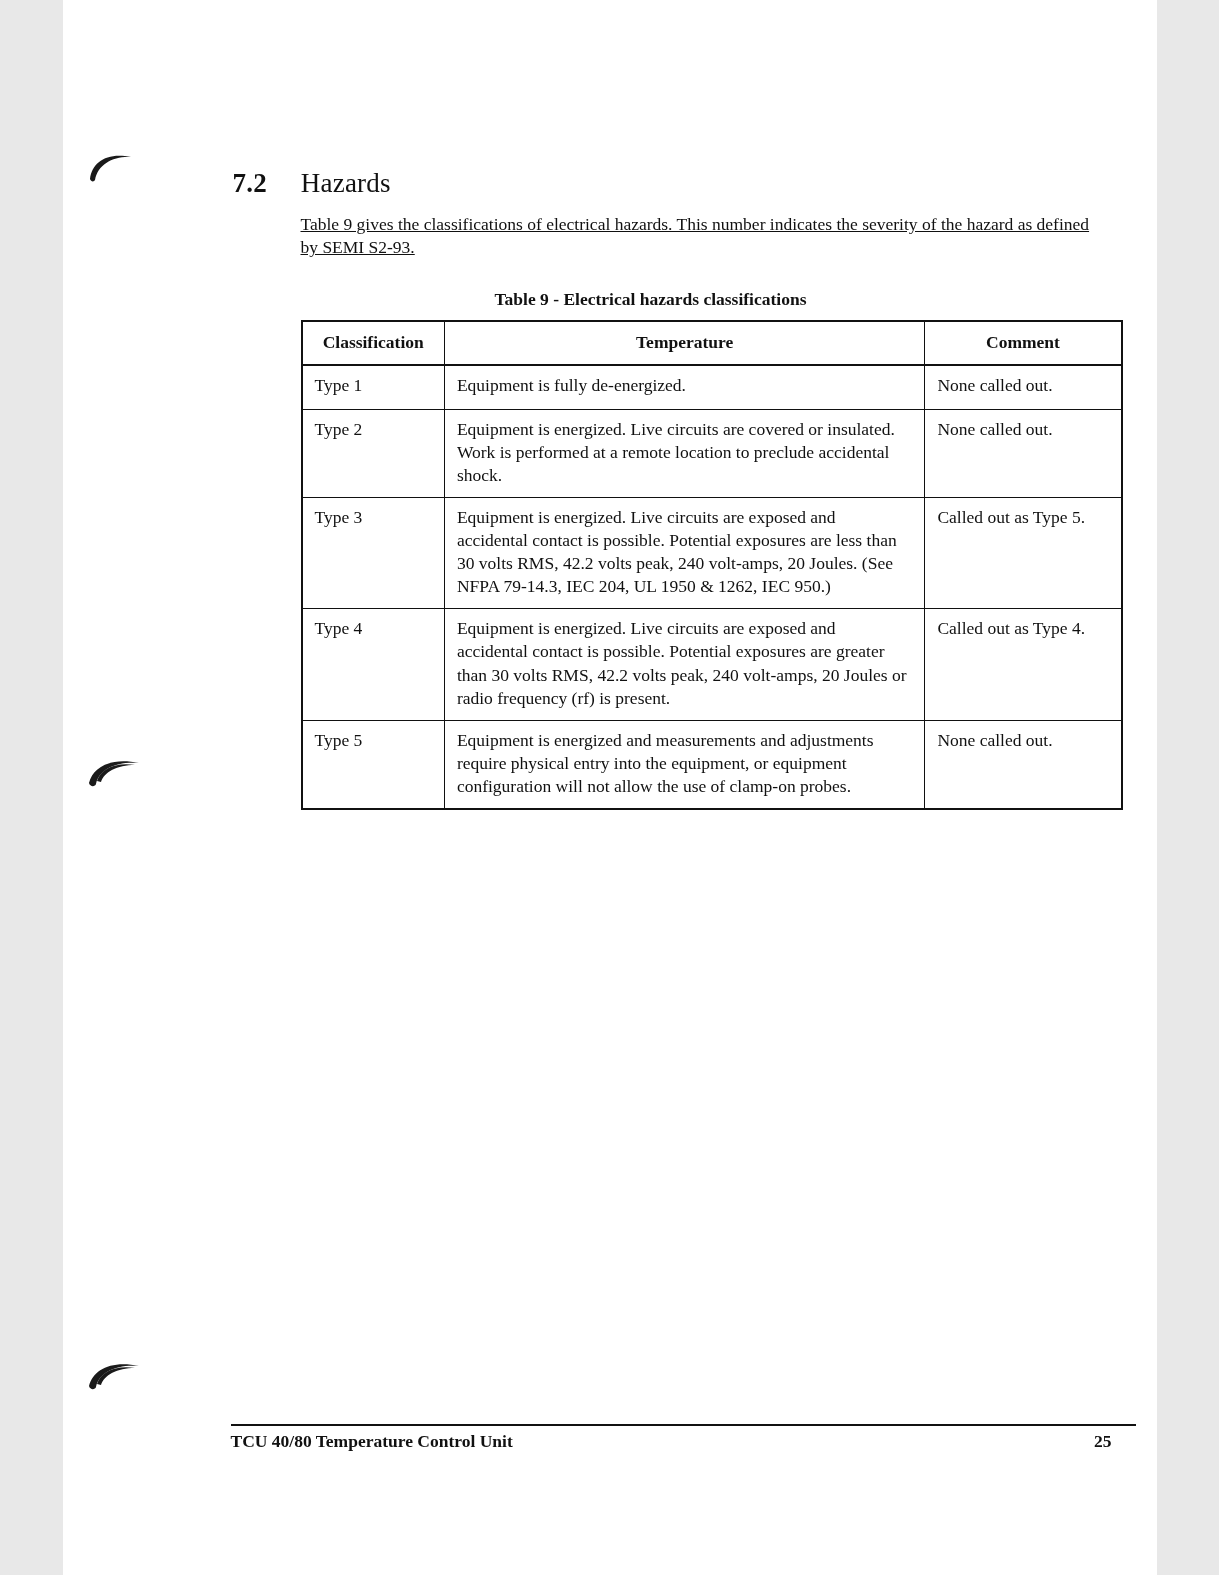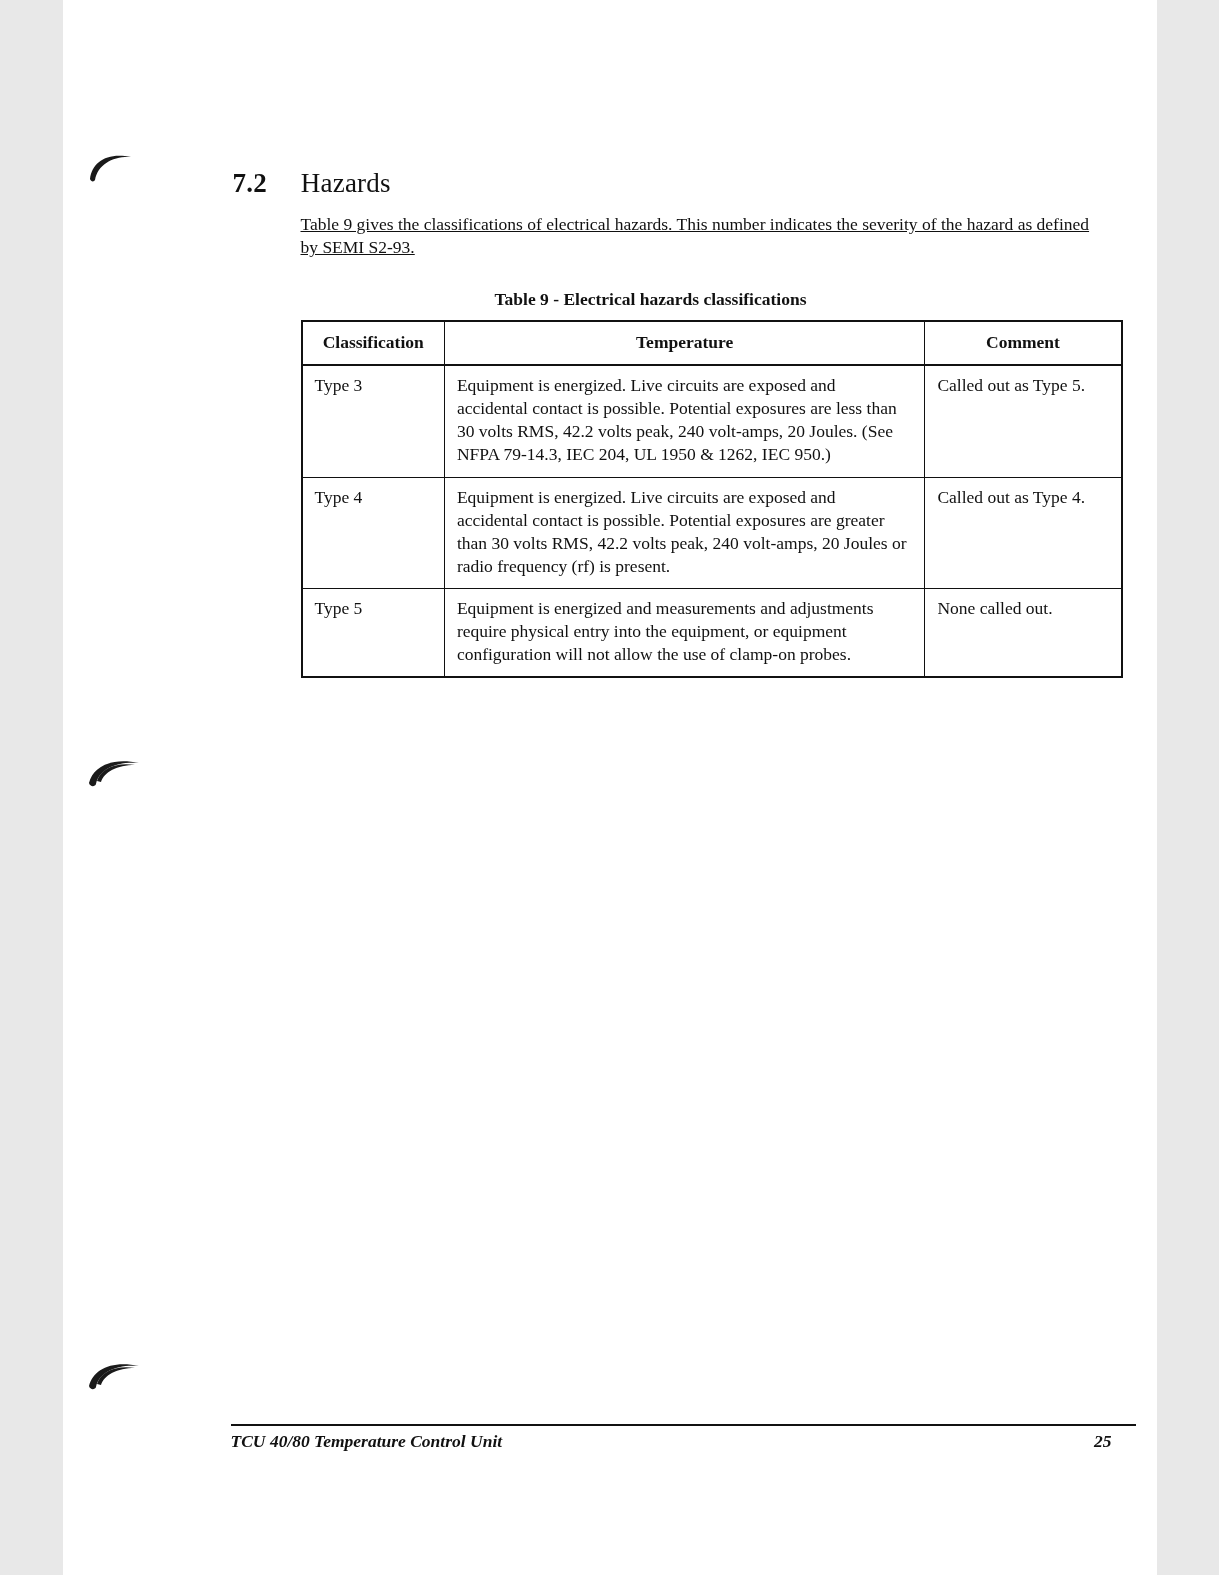--- a/index.html
+++ b/index.html
@@ -86,21 +86,20 @@
   table.hazards td.desc { padding-right: 16px; }
   table.hazards tr { height: 44px; }
 
   .footer {
     position: absolute;
     top: 1424px;
     left: 168px;
     width: 905px;
     border-top: 2.5px solid #111111;
     padding-top: 5px;
-    font-style: italic;
     font-weight: bold;
     font-size: 17.5px;
     display: flex;
     justify-content: space-between;
   }
   .footer .page-num {
     font-weight: bold;
     margin-right: 24px;
   }
 </style>
@@ -139,20 +138,30 @@
       </colgroup>
       <thead>
         <tr>
           <th>Classification</th>
           <th>Temperature</th>
           <th>Comment</th>
         </tr>
       </thead>
       <tbody>
         <tr>
+          <td>Type 1</td>
+          <td class="desc">Equipment is fully de-energized.</td>
+          <td>None called out.</td>
+        </tr>
+        <tr>
+          <td>Type 2</td>
+          <td class="desc">Equipment is energized. Live circuits are covered or insulated.  Work is performed at a remote location to preclude accidental shock.</td>
+          <td>None called out.</td>
+        </tr>
+        <tr>
           <td>Type 3</td>
           <td class="desc">Equipment is energized. Live circuits are exposed and accidental contact is possible.  Potential exposures are less than 30 volts RMS, 42.2 volts peak, 240 volt-amps, 20 Joules. (See NFPA 79-14.3, IEC 204, UL 1950 &amp; 1262, IEC 950.)</td>
           <td>Called out as Type 5.</td>
         </tr>
         <tr>
           <td>Type 4</td>
           <td class="desc">Equipment is energized. Live circuits are exposed and accidental contact is possible. Potential exposures are greater than 30 volts RMS, 42.2 volts peak, 240 volt-amps, 20 Joules or radio frequency (rf) is present.</td>
           <td>Called out as Type 4.</td>
         </tr>
         <tr>

